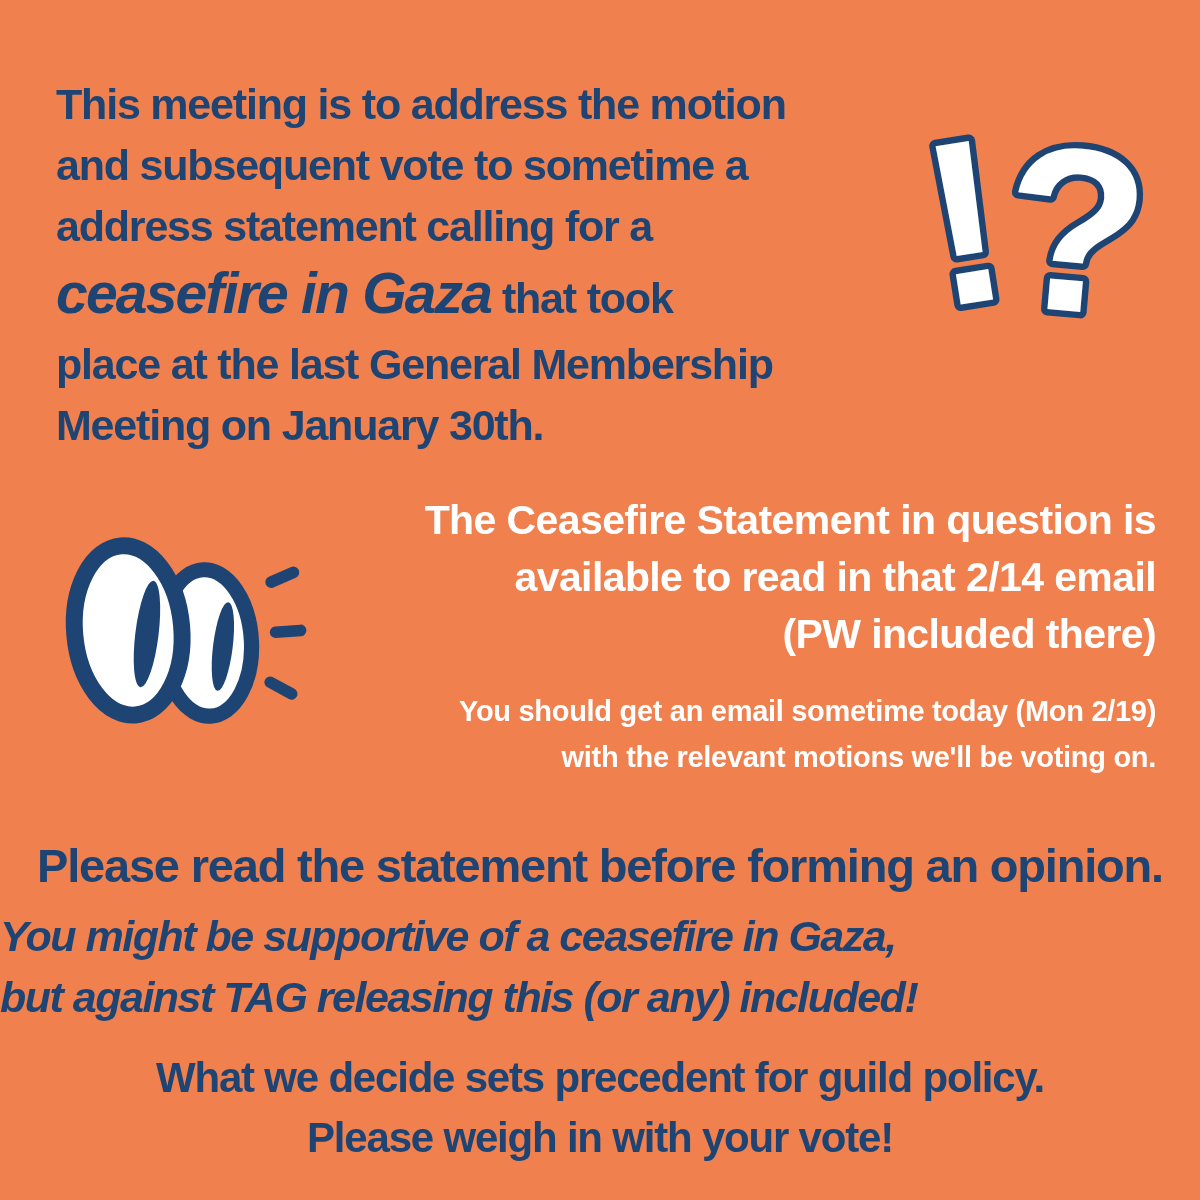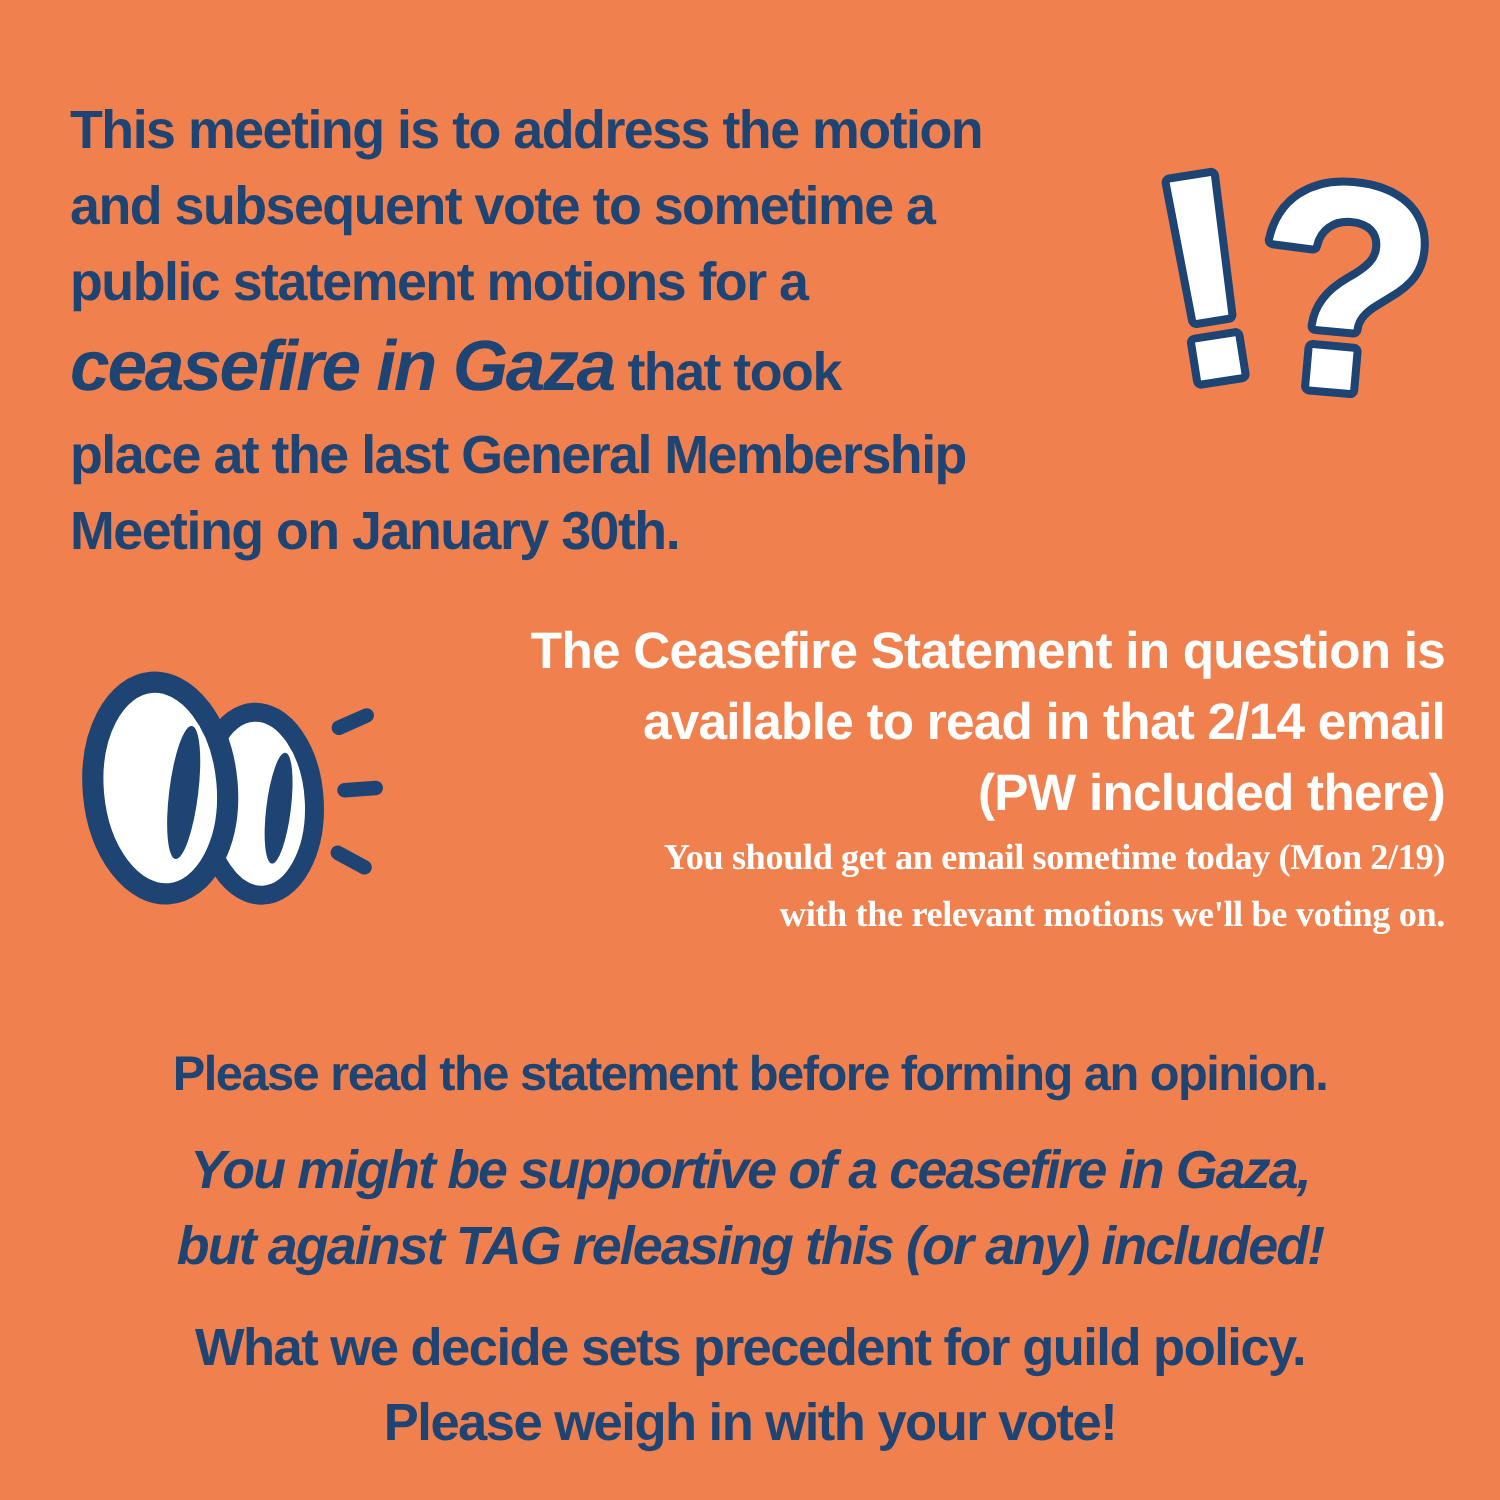--- a/index.html
+++ b/index.html
@@ -24,36 +24,36 @@
 
   
   .icon-eyes { position:absolute; left:46px; top:515px; width:268px; height:238px; }
   .eye-outline { fill:var(--white); stroke:var(--navy); }
   .eye-slit { fill:var(--navy); }
   .eye-dash { stroke:var(--navy); stroke-width:13; stroke-linecap:round; }
 
   
   .email-block { position:absolute; right:44px; top:492px; text-align:right; color:var(--white); white-space:nowrap; }
   .email-big { font-size:41px; line-height:57px; letter-spacing:-0.6px; }
-  .email-small { font-size:29px; line-height:46px; letter-spacing:-0.3px;font-family:Liberation Serif, serif; }
+  .email-small { margin-top:25px; font-size:29px; line-height:46px; letter-spacing:-0.3px; }
 
   
-  .read-note { position:absolute; top:838px; left:0; width:100%; text-align:center; font-size:39px; letter-spacing:-1.2px; }
-  .emphasis  { position:absolute; top:906px; left:0; width:100%; text-align:center; font-style:italic; font-size:43px; line-height:61px; letter-spacing:-1.5px; }
+  .read-note { position:absolute; top:838px; left:0; width:100%; text-align:center; font-size:47px; letter-spacing:-1.2px; }
+  .emphasis  { position:absolute; top:906px; left:0; width:100%; font-style:italic; font-size:43px; line-height:61px; letter-spacing:-1.5px; }
   .closing   { position:absolute; top:1048px; left:0; width:100%; text-align:center; font-size:42px; line-height:60px; letter-spacing:-1.2px; }
 </style>
 </head>
 <body>
 
 <div class="poster">
 
   <div class="intro">
     <div class="intro-line">This meeting is to address the motion</div>
     <div class="intro-line">and subsequent vote to sometime a</div>
-    <div class="intro-line">public statement motions for a</div>
+    <div class="intro-line">address statement calling for a</div>
     <div class="intro-line mixed"><span class="hl">ceasefire in Gaza</span><span> that took</span></div>
     <div class="intro-line">place at the last General Membership</div>
     <div class="intro-line">Meeting on January 30th.</div>
   </div>
 
   <svg class="icon-interrobang" viewBox="0 0 270 270" aria-hidden="true">
     <text class="bang" x="22" y="205" transform="rotate(-9 70 120)">!</text>
     <text class="bang" x="102" y="215" transform="rotate(5 175 130)">?</text>
   </svg>
 

